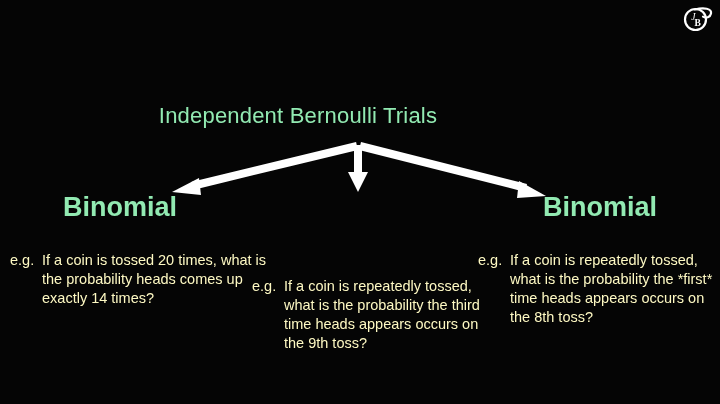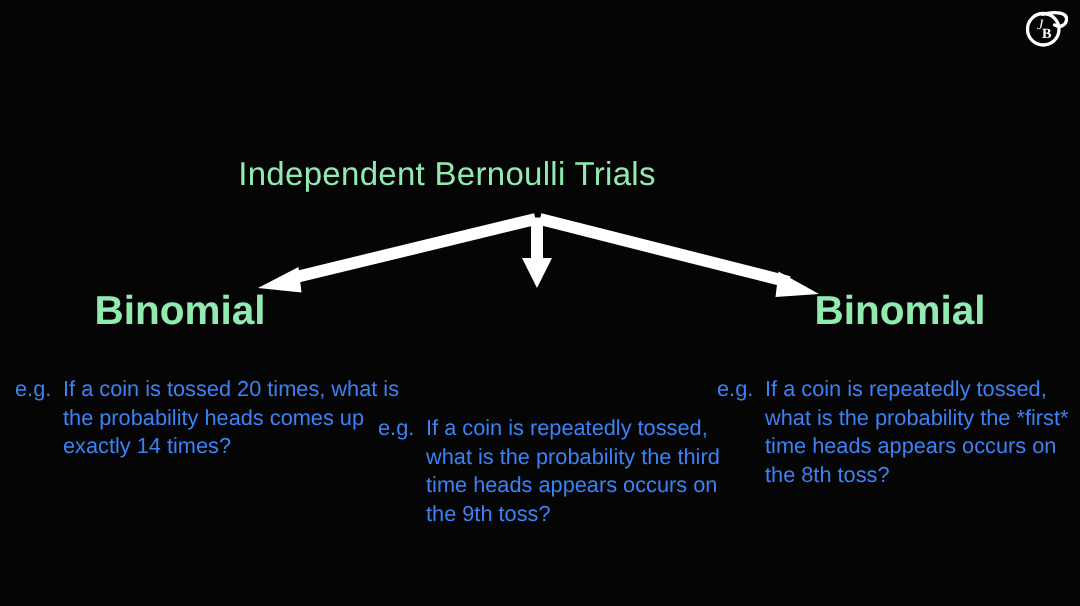--- a/index.html
+++ b/index.html
@@ -74,21 +74,21 @@
   #title-geometric {
     left: 480px;
     width: 240px;
     top: 192px;
     text-align: center;
   }
 
   
   .example {
     position: absolute;
-    color: #3b82f6;
+    color: #fef9c3;
     font-size: 14.5px;
     line-height: 19px;
     white-space: pre-line;
   }
   .example .eg {
     display: inline;
   }
   .example .body {
     display: inline;
   }

